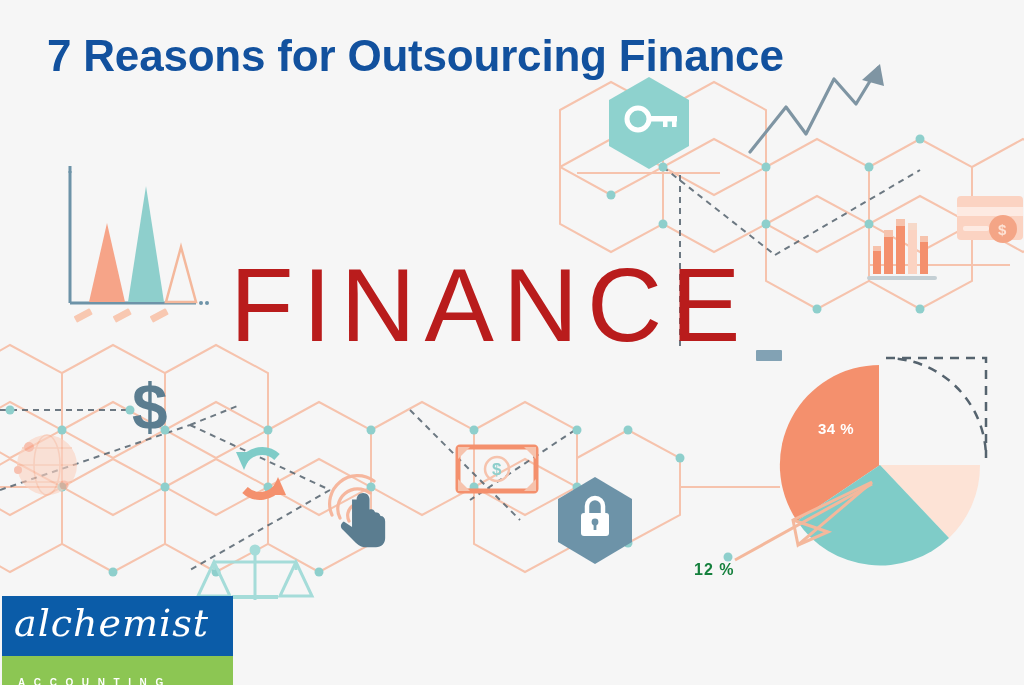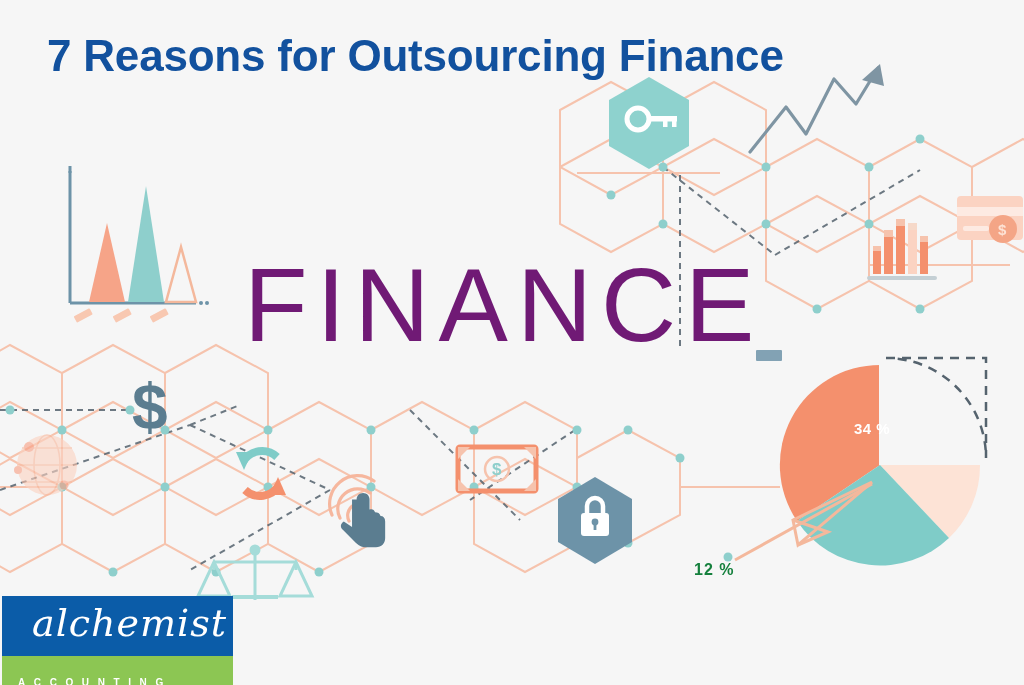--- a/index.html
+++ b/index.html
@@ -19,54 +19,54 @@
     position:absolute;left:47px;top:31px;
     font-size:44px;font-weight:bold;
     letter-spacing:-0.2px;
     color:#12519e;
     white-space:nowrap;
     z-index:30;
   }
 
   
   .finance-word{
-    position:absolute;left:244px;top:253px;
+    position:absolute;left:230px;top:253px;
     font-size:104px;line-height:104px;
     font-weight:300;
     letter-spacing:9px;
-    color:#701a75;
+    color:#b91c1c;
     white-space:nowrap;
     z-index:14;
     font-family:"Liberation Sans", sans-serif;
   }
 
   
   .pie-label-34{
     position:absolute;left:818px;top:420px;
     font-size:15px;font-weight:bold;color:#ffffff;
-    letter-spacing:0.5px;z-index:26;margin-left:36px;
+    letter-spacing:0.5px;z-index:26;
   }
   .pie-label-12{
     position:absolute;left:694px;top:561px;
     font-size:16px;font-weight:bold;color:#15803d;
     letter-spacing:1px;z-index:26;
   }
 
   
   .logo{
     position:absolute;left:2px;top:596px;width:231px;height:89px;z-index:40;
   }
   .logo-blue{
     position:absolute;left:0;top:0;width:231px;height:60px;background:#0b5ca8;
   }
   .logo-green{
     position:absolute;left:0;top:60px;width:231px;height:29px;background:#8cc653;
   }
   .logo-word{
-    position:absolute;left:30px;top:5px;
+    position:absolute;left:12px;top:5px;
     font-family:"DejaVu Serif", serif;
     font-style:italic;
     font-size:38px;
     color:#ffffff;
     letter-spacing:1px;
     white-space:nowrap;
   }
   .logo-sub{
     position:absolute;left:16px;top:81px;
     font-size:10px;font-weight:bold;color:#ffffff;

